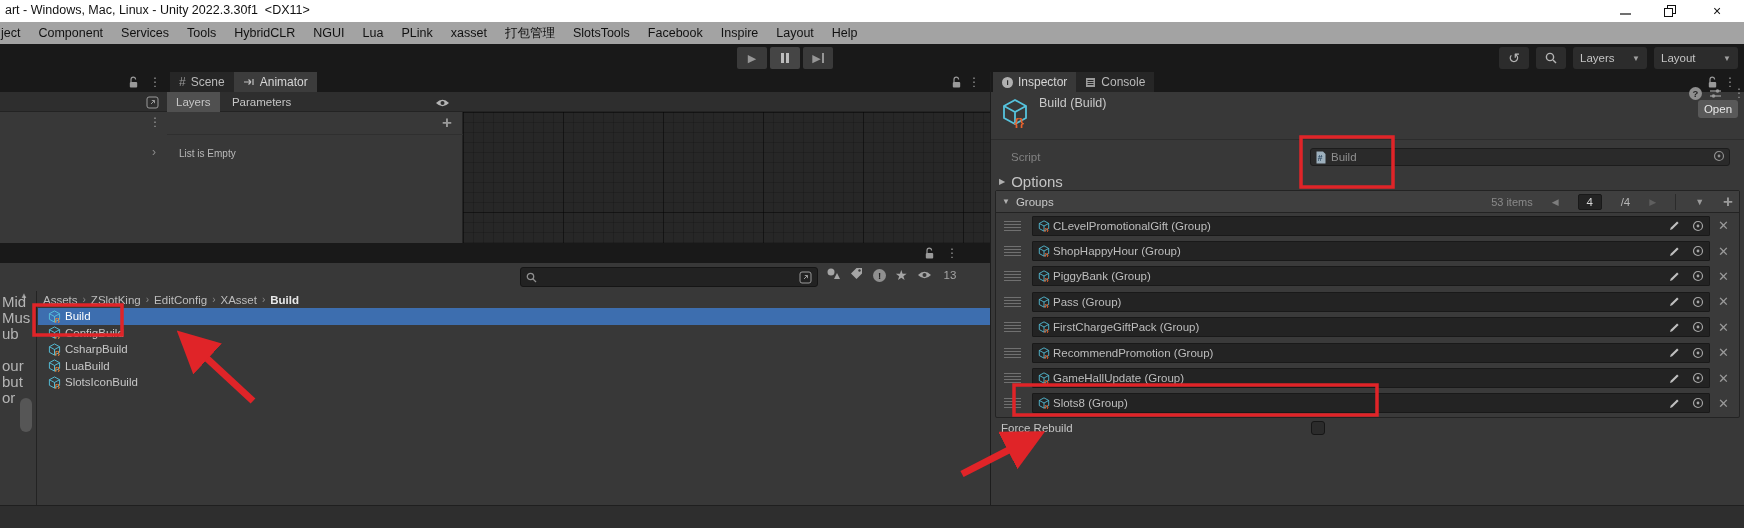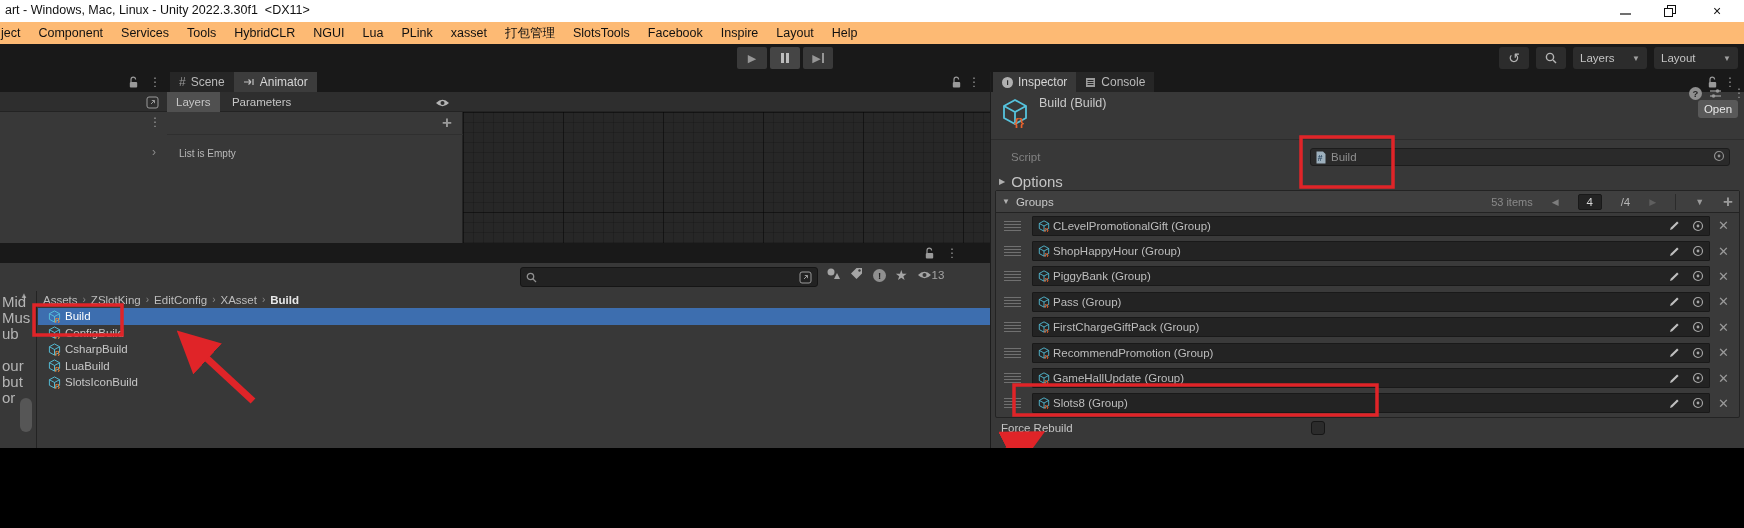--- a/index.html
+++ b/index.html
@@ -1,25 +1,25 @@
 <!DOCTYPE html>
 <html><head>
 <meta charset="utf-8">
 <style>
   *{margin:0;padding:0;box-sizing:border-box}
   html,body{background:#000}
-  #app{position:relative;width:1744px;height:448px;background:#383838;
+  #app{position:relative;width:1744px;height:528px;background:#383838;
        font-family:"Liberation Sans",sans-serif;overflow:hidden;color:#c8c8c8;font-size:12px}
   .a{position:absolute}
 
   
   .titlebar{left:0;top:0;width:1744px;height:22px;background:#fff;color:#111}
   .titlebar .t{position:absolute;left:5px;top:3px;font-size:12.5px;white-space:pre}
   .winbtn{position:absolute;top:0;width:34px;height:22px;display:flex;align-items:center;justify-content:center;color:#111}
-  .menubar{left:0;top:22px;width:1744px;height:22px;background:#fdba74;color:#111;display:flex;align-items:center}
+  .menubar{left:0;top:22px;width:1744px;height:22px;background:#a3a3a3;color:#111;display:flex;align-items:center}
   .menubar .mi{padding:0 9px;font-size:12.5px;white-space:nowrap;cursor:default}
   .menubar .mi:first-child{padding-left:1px}
 
   
   .maintb{left:0;top:44px;width:1744px;height:28px;background:#191919}
   .playgrp{position:absolute;left:737px;top:3px;display:flex;gap:3px}
   .pbtn{width:30px;height:22px;background:#3a3a3a;border-radius:2px;display:flex;align-items:center;justify-content:center;color:#969696;font-size:11px}
   .tb-right{position:absolute;right:6px;top:3px;display:flex;gap:7px;align-items:center}
   .icbtn{width:30px;height:22px;background:#2c2c2c;border-radius:3px;display:flex;align-items:center;justify-content:center;color:#b5b5b5}
   .dd{height:22px;background:#2c2c2c;border-radius:3px;display:flex;align-items:center;justify-content:space-between;color:#c4c4c4;font-size:11.5px;padding:0 7px}
@@ -254,21 +254,21 @@
           </svg>
       </span>
       <span>
         <svg width="14" height="13">
             <path d="M1 6.5 L6.5 1 H12 V6.5 L6.5 12 Z" fill="#a5a5a5"></path>
             <circle cx="9.5" cy="3.5" r="1.2" fill="#383838"></circle>
           </svg>
       </span>
       <span class="circ">!</span>
       <span style="font-size:14px;color:#a5a5a5">★</span>
-      <span style="display:inline-flex;align-items:center;gap:0">
+      <span style="display:inline-flex;align-items:center;gap:12px">
         <svg width="15" height="10">
             <path d="M1 5 Q7.5 -1.5 14 5 Q7.5 11.5 1 5 Z" fill="#a5a5a5"></path>
             <circle cx="7.5" cy="5" r="2" fill="#383838"></circle>
           </svg>
         <span style="font-size:11.5px">13</span>
       </span>
     </div>
   </div>
   <div class="a tree">
     <span class="a" style="left:20px;top:0;color:#9a9a9a;font-size:8px">▲</span>

